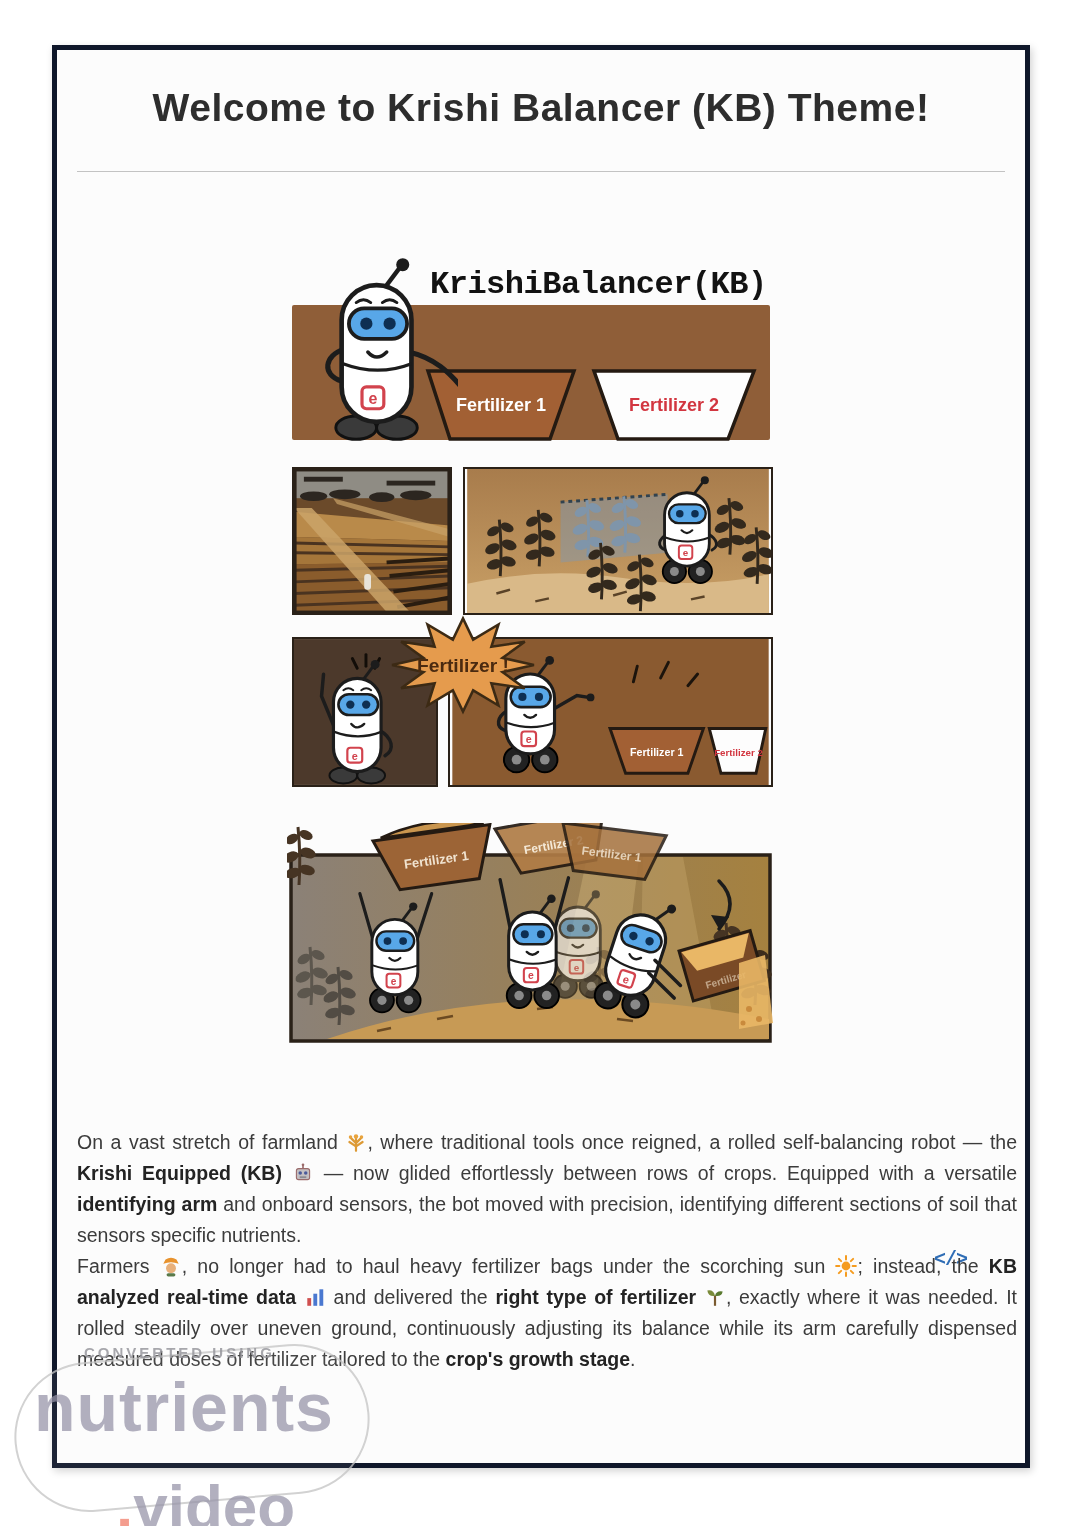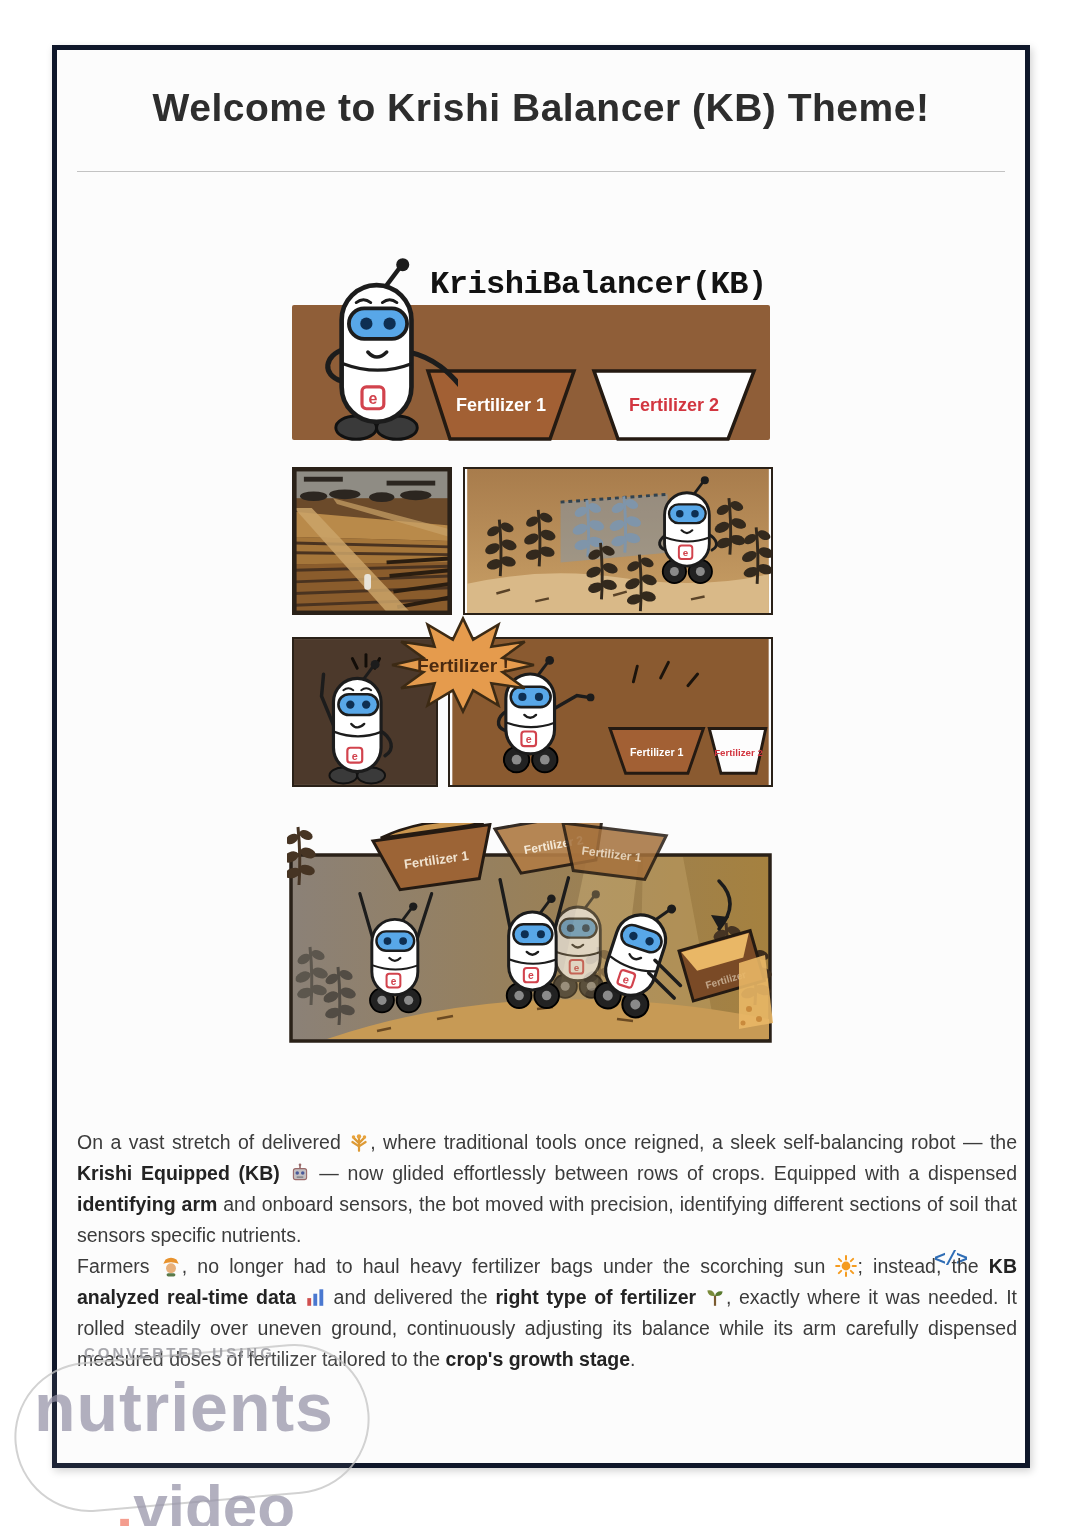--- a/index.html
+++ b/index.html
@@ -322,39 +322,39 @@
           <polygon points="452,140 478,132 486,200 452,206" fill="#e9b766" opacity=".9"></polygon>
           <g fill="#c98a3c">
             <circle cx="462" cy="186" r="3"></circle>
               <circle cx="472" cy="196" r="3"></circle>
               <circle cx="456" cy="200" r="2.5"></circle>
           </g>
         </g>
       </svg>
     </div>
 
-    <p class="para para1"><span>On a vast stretch of delivered </span><span class="emoji"><svg viewBox="0 0 20 20" width="22" height="22">
+    <p class="para para1"><span>On a vast stretch of farmland </span><span class="emoji"><svg viewBox="0 0 20 20" width="22" height="22">
             <g stroke="#dd9a35" stroke-width="2" fill="none" stroke-linecap="round">
               <path d="M10 18 V7"></path>
               <path d="M10 11 L5 6"></path>
               <path d="M10 14 L4 10"></path>
               <path d="M10 11 L15 6"></path>
               <path d="M10 14 L16 10"></path>
             </g>
             <circle cx="10" cy="5" r="2" fill="#e8a33d"></circle>
             <circle cx="5" cy="5.5" r="1.6" fill="#e8a33d"></circle>
             <circle cx="15" cy="5.5" r="1.6" fill="#e8a33d"></circle>
-          </svg></span><span>, where traditional tools once reigned, a sleek self-balancing robot — the </span><b>Krishi Equipped (KB)</b><span> </span><span class="emoji"><svg viewBox="0 0 20 20" width="22" height="22">
+          </svg></span><span>, where traditional tools once reigned, a rolled self-balancing robot — the </span><b>Krishi Equipped (KB)</b><span> </span><span class="emoji"><svg viewBox="0 0 20 20" width="22" height="22">
             <rect x="4" y="6" width="12" height="10" rx="2" fill="#c3bfc2" stroke="#9a6a6a"></rect>
             <line x1="10" y1="6" x2="10" y2="2.5" stroke="#9a6a6a" stroke-width="1.5"></line>
             <circle cx="10" cy="2.5" r="1.2" fill="#9a6a6a"></circle>
             <circle cx="7.5" cy="10" r="1.6" fill="#4a5a9a"></circle>
             <circle cx="12.5" cy="10" r="1.6" fill="#4a5a9a"></circle>
             <rect x="7" y="13" width="6" height="1.6" fill="#8a8a92"></rect>
-          </svg></span><span> — now glided effortlessly between rows of crops. Equipped with a dispensed </span><b>identifying arm</b><span> and onboard sensors, the bot moved with precision, identifying different sections of soil that sensors specific nutrients.</span></p>
+          </svg></span><span> — now glided effortlessly between rows of crops. Equipped with a versatile </span><b>identifying arm</b><span> and onboard sensors, the bot moved with precision, identifying different sections of soil that sensors specific nutrients.</span></p>
 
     <div class="code-action">&lt;/&gt;</div>
 
     <p class="para para2"><span>Farmers </span><span class="emoji"><svg viewBox="0 0 20 20" width="22" height="22">
             <path d="M3 8 q7,-3 14,0 l-2,-4 q-5,-3 -10,0 Z" fill="#e8932e"></path>
             <circle cx="10" cy="12" r="4.5" fill="#e8b07a"></circle>
             <rect x="6" y="16.5" width="8" height="3" rx="1.5" fill="#5a7a4a"></rect>
           </svg></span><span>, no longer had to haul heavy fertilizer bags under the scorching sun </span><span class="emoji"><svg viewBox="0 0 20 20" width="22" height="22">
             <circle cx="10" cy="10" r="4" fill="#f59b1e"></circle>
             <g stroke="#f59b1e" stroke-width="1.8" stroke-linecap="round">

